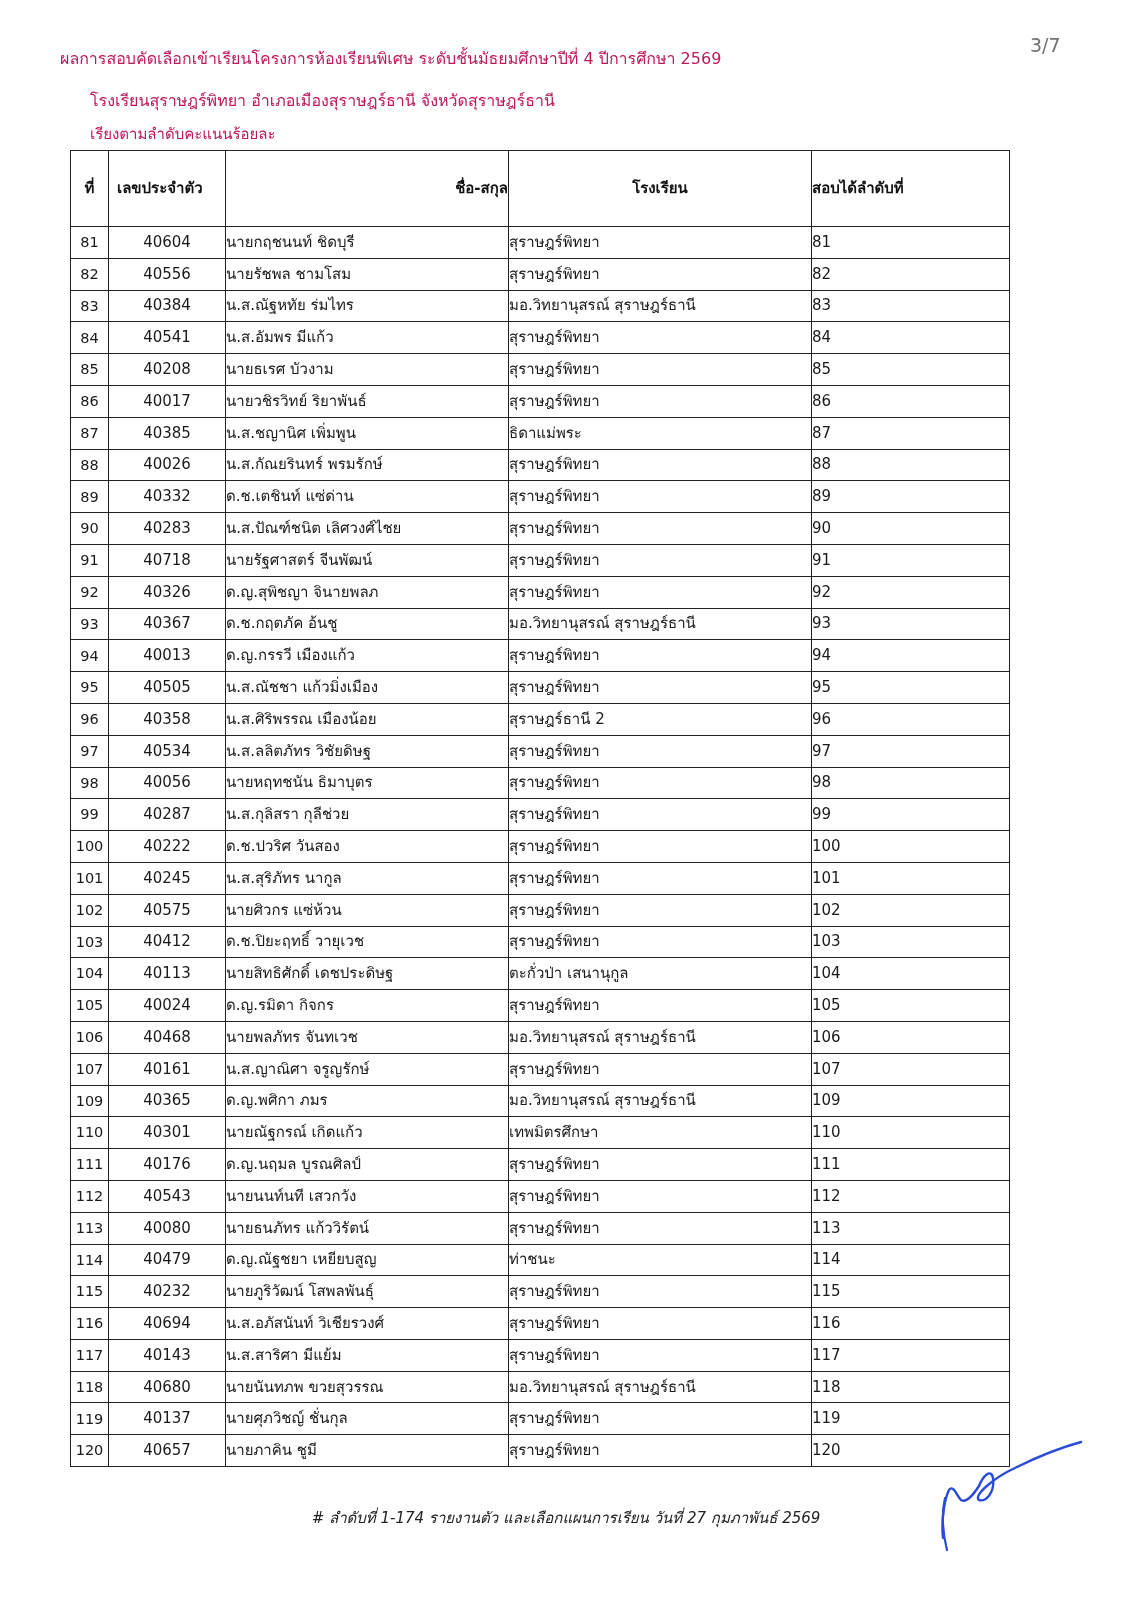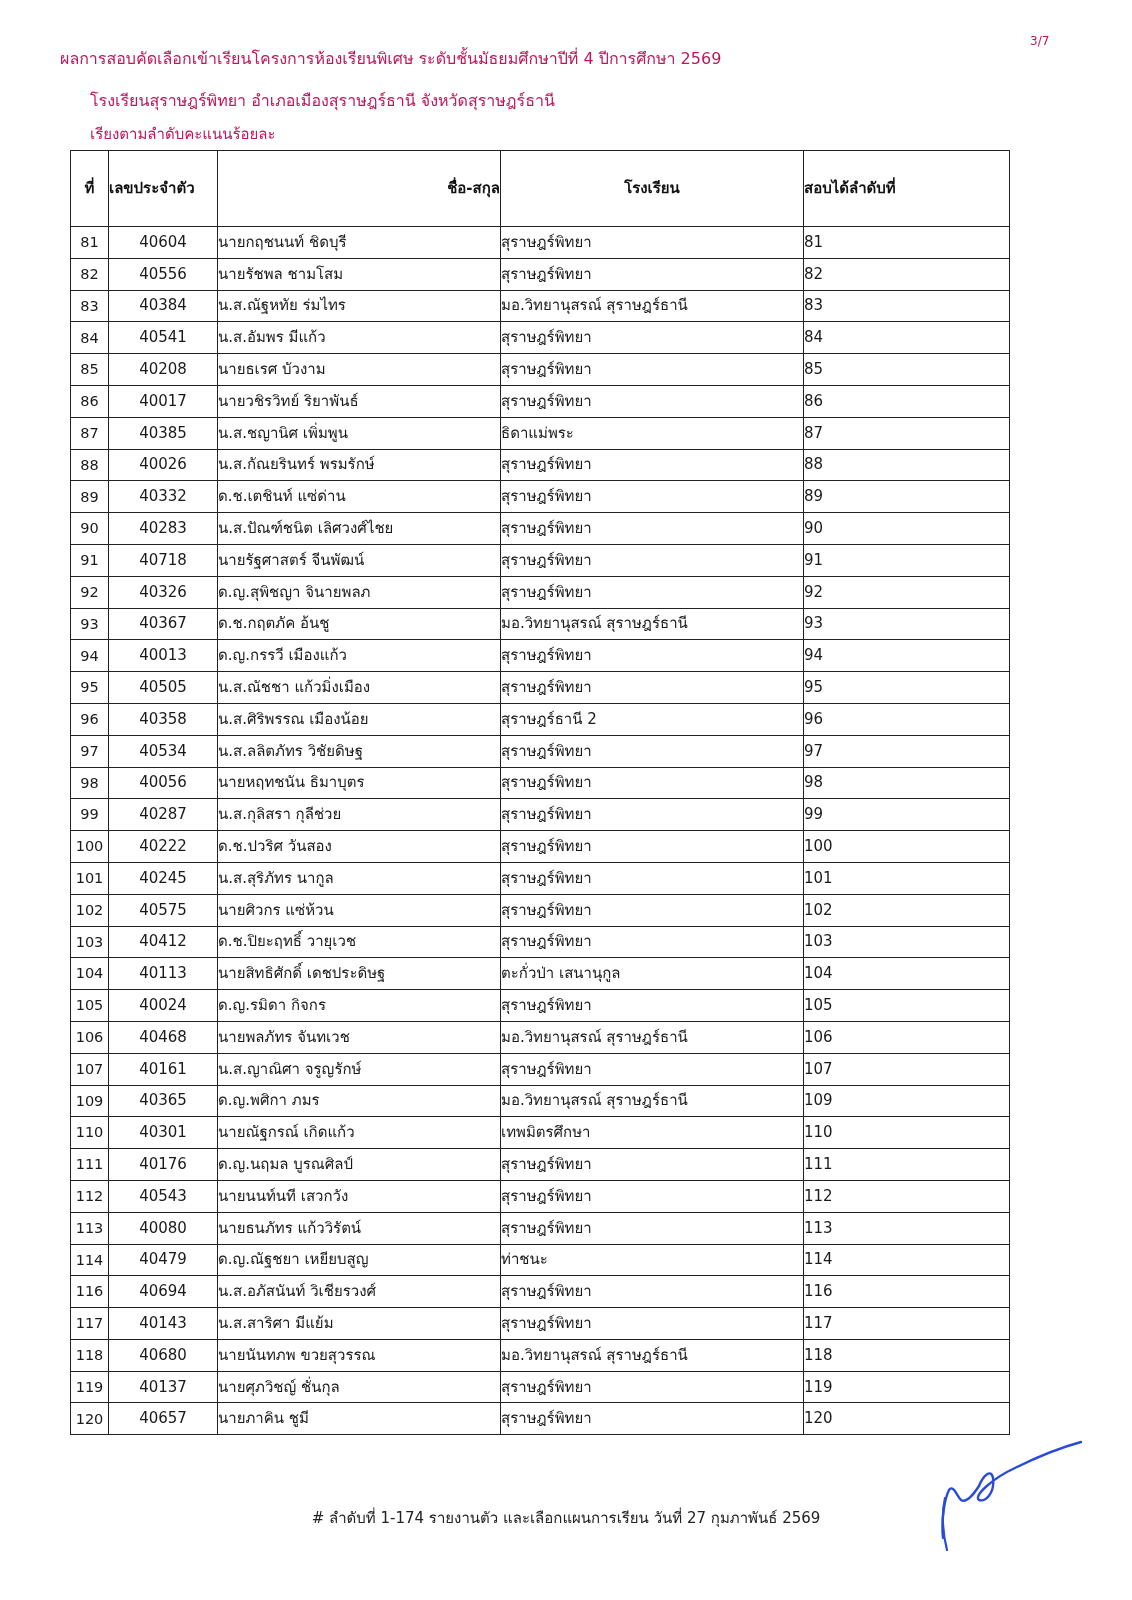--- a/index.html
+++ b/index.html
@@ -2,21 +2,21 @@
 <html><head>
 <meta charset="utf-8">
 <style>
   html, body { margin: 0; padding: 0; background: #ffffff; }
   body {
     width: 1132px; height: 1600px; position: relative; overflow: hidden;
     font-family: "DejaVu Sans", "Liberation Sans", sans-serif;
     color: #1a1a1a;
   }
   .page-number {
-    position: absolute; left: 1030px; top: 34px; font-size: 12px; color: #be185d;
+    position: absolute; left: 1030px; top: 34px; font-size: 19px; color: #737373;
   }
   .title-line {
     position: absolute; left: 0; width: 1132px; text-align: left;
     font-weight: normal; font-size: 16px; color: #be185d;
   }
   #t1 { top: 46px; left: 60px; width: 960px; }
   #t2 { top: 88px; left: 90px; width: 920px; }
   #t3 { top: 122px; left: 90px; width: 920px; font-size: 15px; }
   table.results {
     position: absolute; left: 70px; top: 150px;
@@ -31,24 +31,24 @@
     height: 75px; font-weight: bold; font-size: 15px; color: #111;
   }
   th.c-no, td.c-no { width: 37px; text-align: center; }
   th.c-id, td.c-id { width: 108px; text-align: center; }
   th.c-name { width: 282px; text-align: right; }
   td.c-name { text-align: left; padding-left: 3px; }
   th.c-school { width: 302px; text-align: center; }
   td.c-school { text-align: left; padding-left: 3px; }
   th.c-rank, td.c-rank { text-align: left; }
   td.c-no { font-size: 14.5px; }
-  thead th.c-id { text-align: left; padding-left: 0; }
+  thead th.c-id { text-align: left; padding-left: 8px; }
   .footnote {
     position: absolute; top: 1506px; left: 0; width: 1132px; text-align: center;
-    font-size: 15px; color: #222;
+    font-size: 15px; color: #222; font-style: italic;
   }
   .signature { position: absolute; left: 935px; top: 1438px; width: 150px; height: 120px; }
 </style>
 </head>
 <body>
 
 <div class="page-number">3/7</div>
 
 <div class="title-line" id="t1">ผลการสอบคัดเลือกเข้าเรียนโครงการห้องเรียนพิเศษ ระดับชั้นมัธยมศึกษาปีที่ 4 ปีการศึกษา 2569</div>
 <div class="title-line" id="t2">โรงเรียนสุราษฎร์พิทยา อำเภอเมืองสุราษฎร์ธานี จังหวัดสุราษฎร์ธานี</div>
@@ -290,20 +290,27 @@
         <td class="c-rank">113</td>
       </tr>
       <tr>
         <td class="c-no">114</td>
         <td class="c-id">40479</td>
         <td class="c-name">ด.ญ.ณัฐชยา เหยียบสูญ</td>
         <td class="c-school">ท่าชนะ</td>
         <td class="c-rank">114</td>
       </tr>
       <tr>
+        <td class="c-no">115</td>
+        <td class="c-id">40232</td>
+        <td class="c-name">นายภูริวัฒน์ โสพลพันธุ์</td>
+        <td class="c-school">สุราษฎร์พิทยา</td>
+        <td class="c-rank">115</td>
+      </tr>
+      <tr>
         <td class="c-no">116</td>
         <td class="c-id">40694</td>
         <td class="c-name">น.ส.อภัสนันท์ วิเชียรวงศ์</td>
         <td class="c-school">สุราษฎร์พิทยา</td>
         <td class="c-rank">116</td>
       </tr>
       <tr>
         <td class="c-no">117</td>
         <td class="c-id">40143</td>
         <td class="c-name">น.ส.สาริศา มีแย้ม</td>

